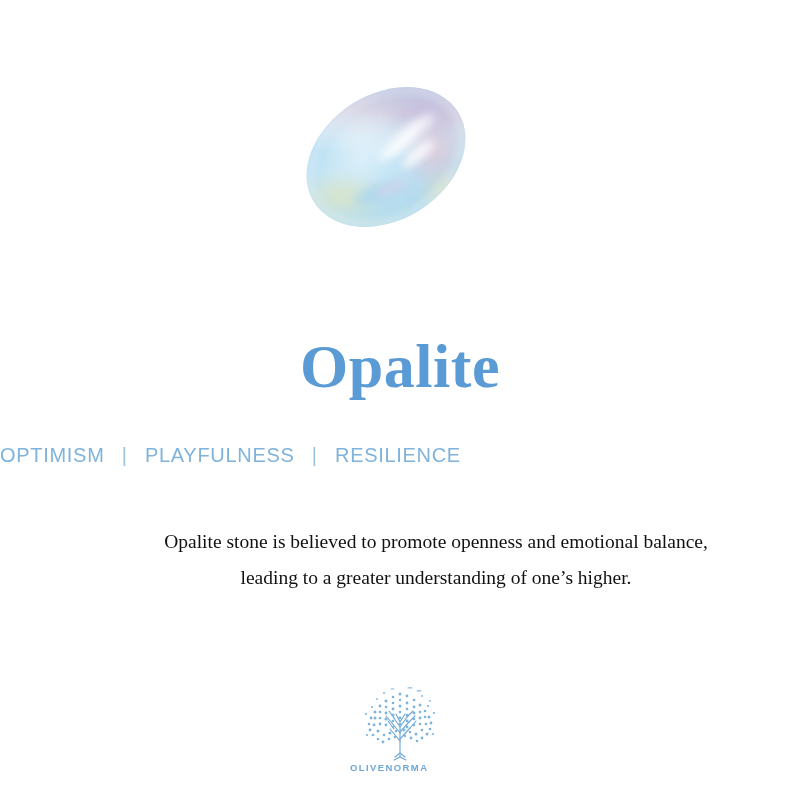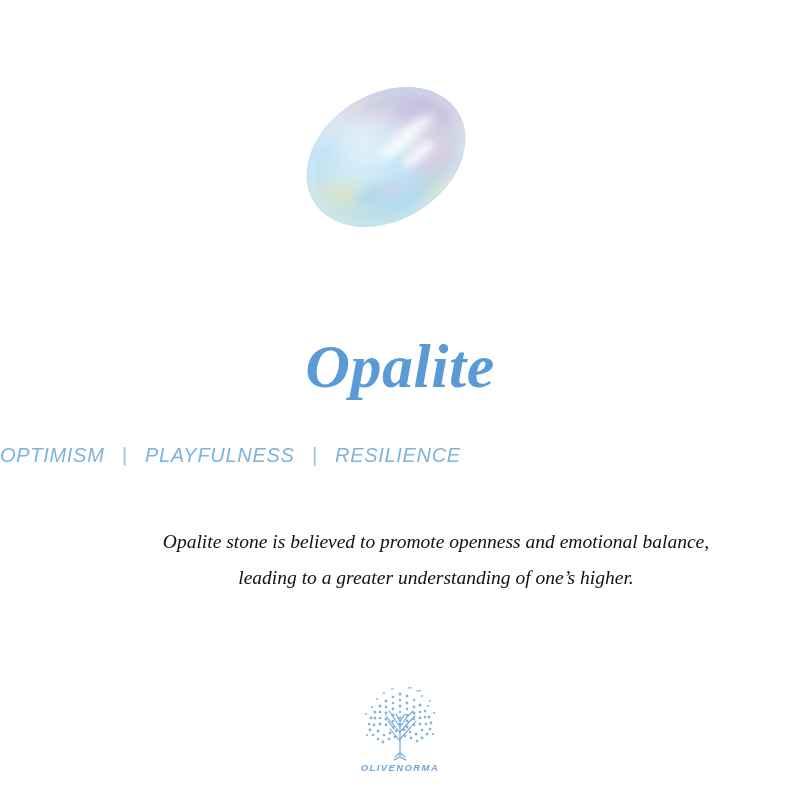--- a/index.html
+++ b/index.html
@@ -14,21 +14,20 @@
     overflow: hidden;
     position: relative;
   }
 
   #page {
     position: absolute;
     inset: 0;
     width: 800px;
     height: 800px;
     background: #ffffff;
-    font-style: italic;
   }
 
   
   .stone-wrap {
     position: absolute;
     left: 296px;
     top: 80px;
     width: 180px;
     height: 155px;
   }
@@ -84,21 +83,21 @@
   }
   .body-copy .ln { display: block; white-space: nowrap; }
 
   
   .logo {
     position: absolute;
     left: 350px;
     top: 683px;
     width: 100px;
     height: 100px;
-    text-align: center;
+    text-align: left;
   }
   .logo-mark { display: block; width: 100px; height: 78px; }
   .logo-word {
     display: block;
     margin-top: 1px;
     font-family: "Liberation Sans", sans-serif;
     font-size: 9.5px;
     font-weight: 700;
     letter-spacing: 1.4px;
     color: #6fa8d8;

